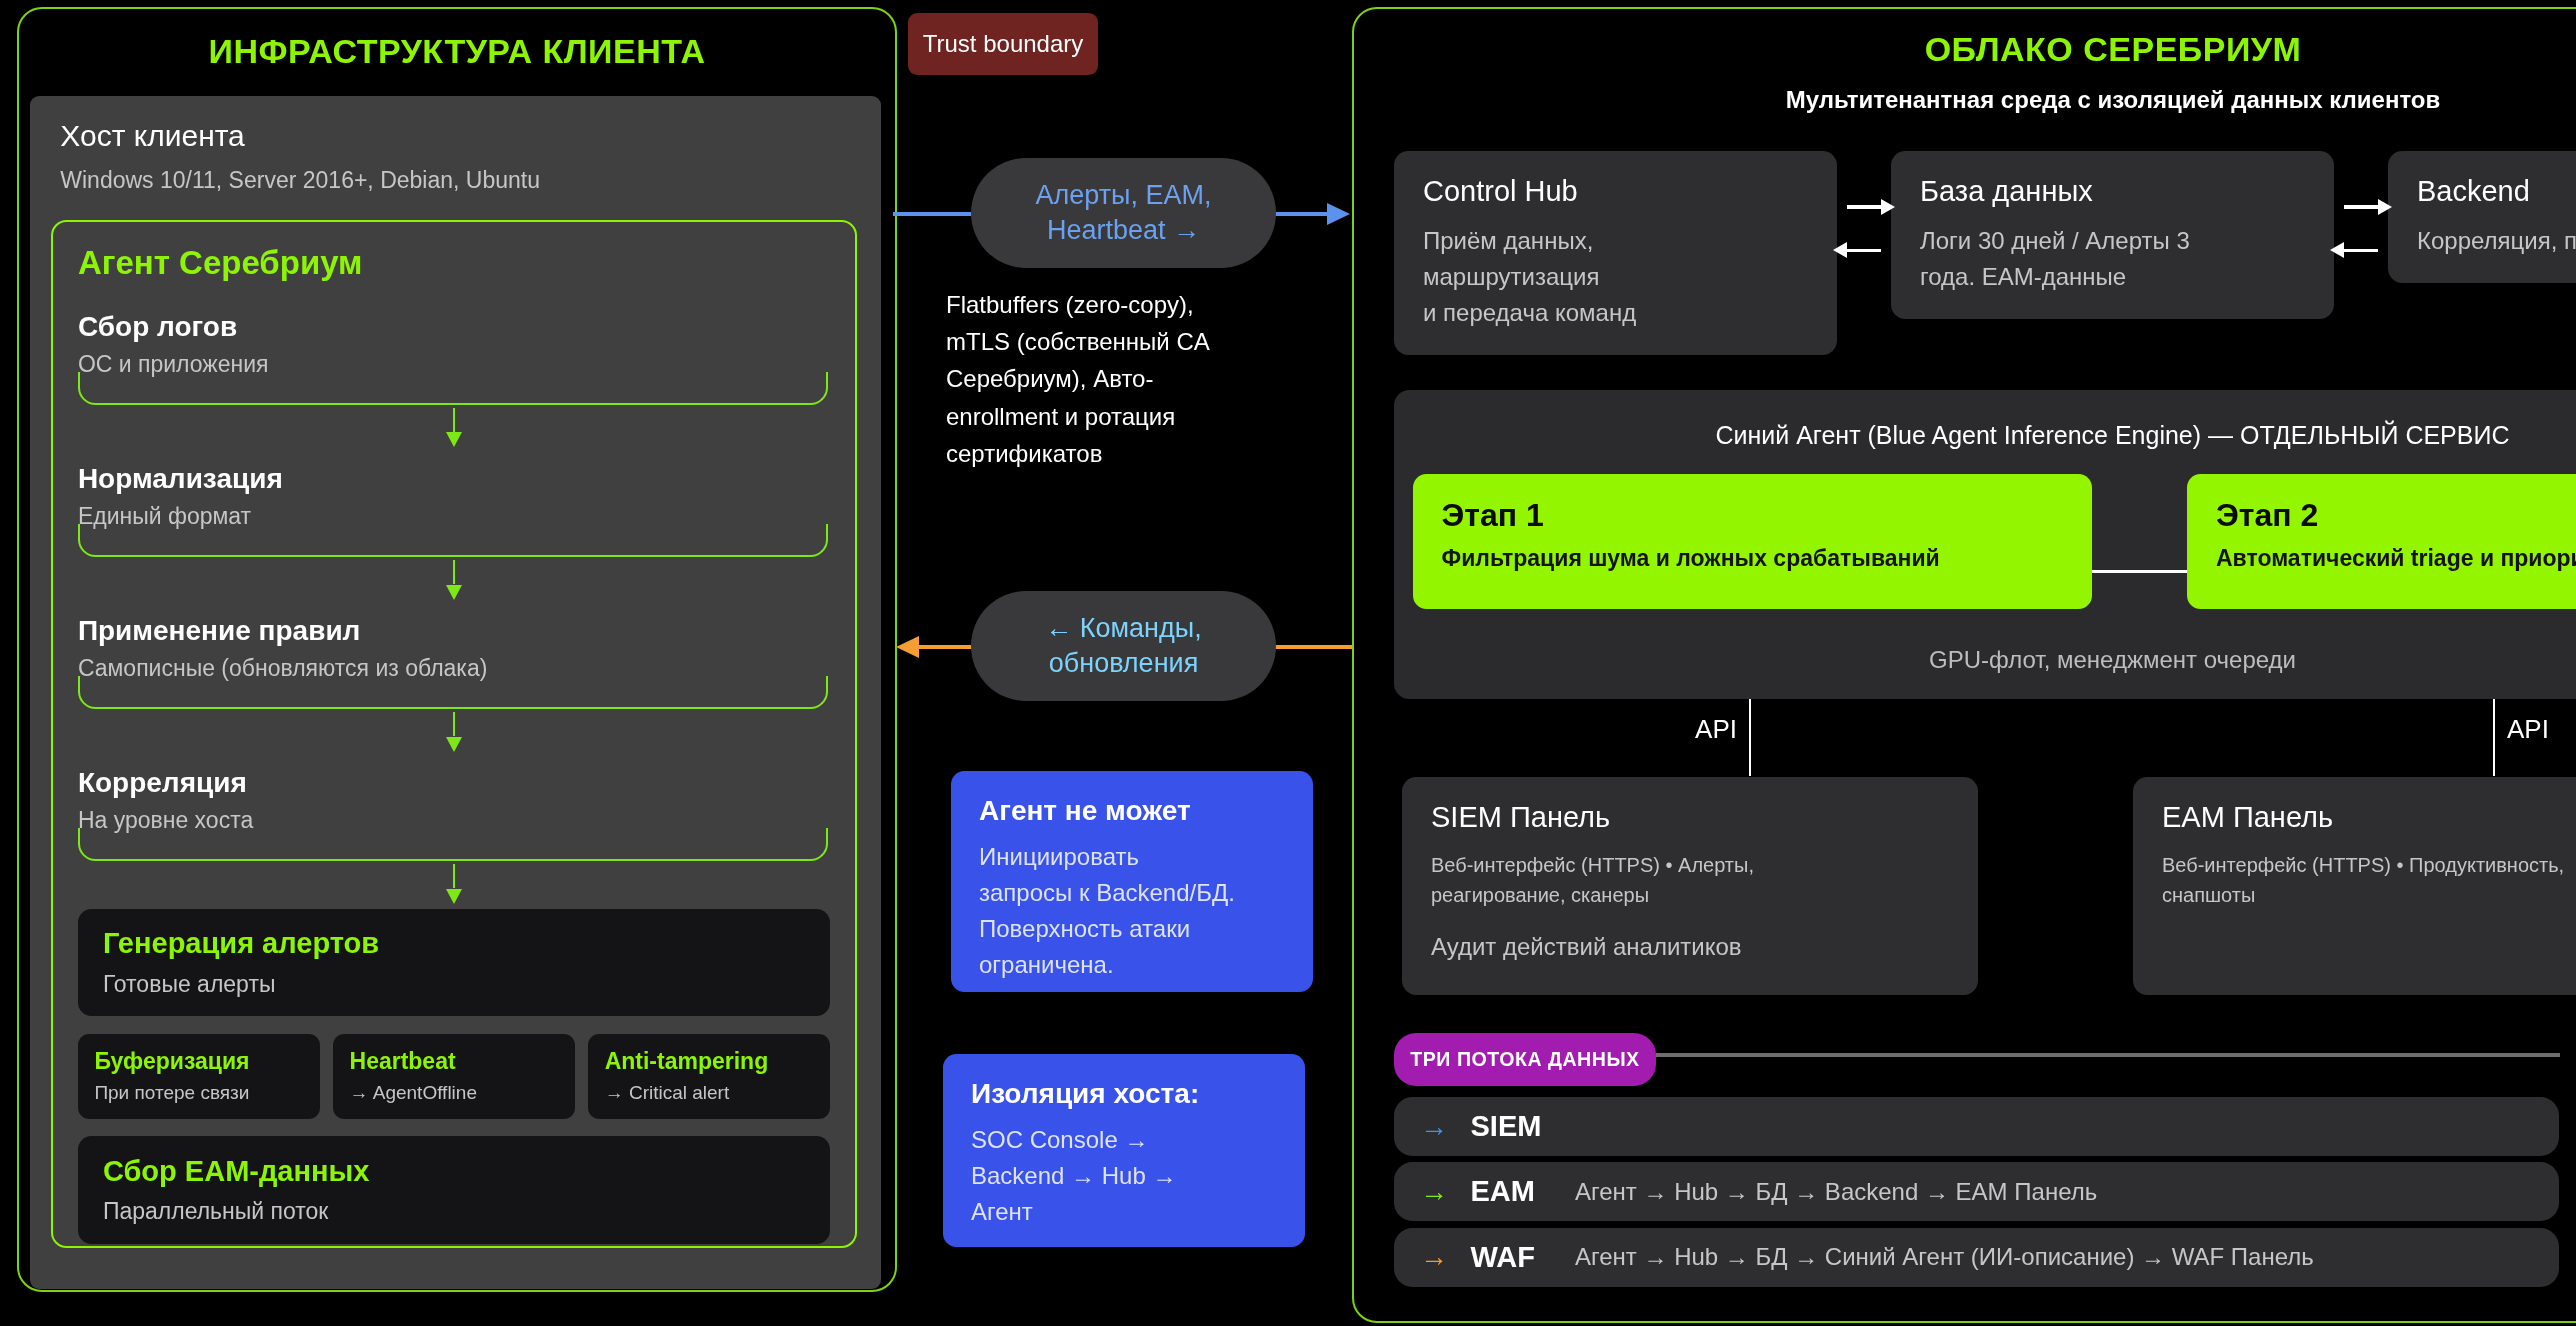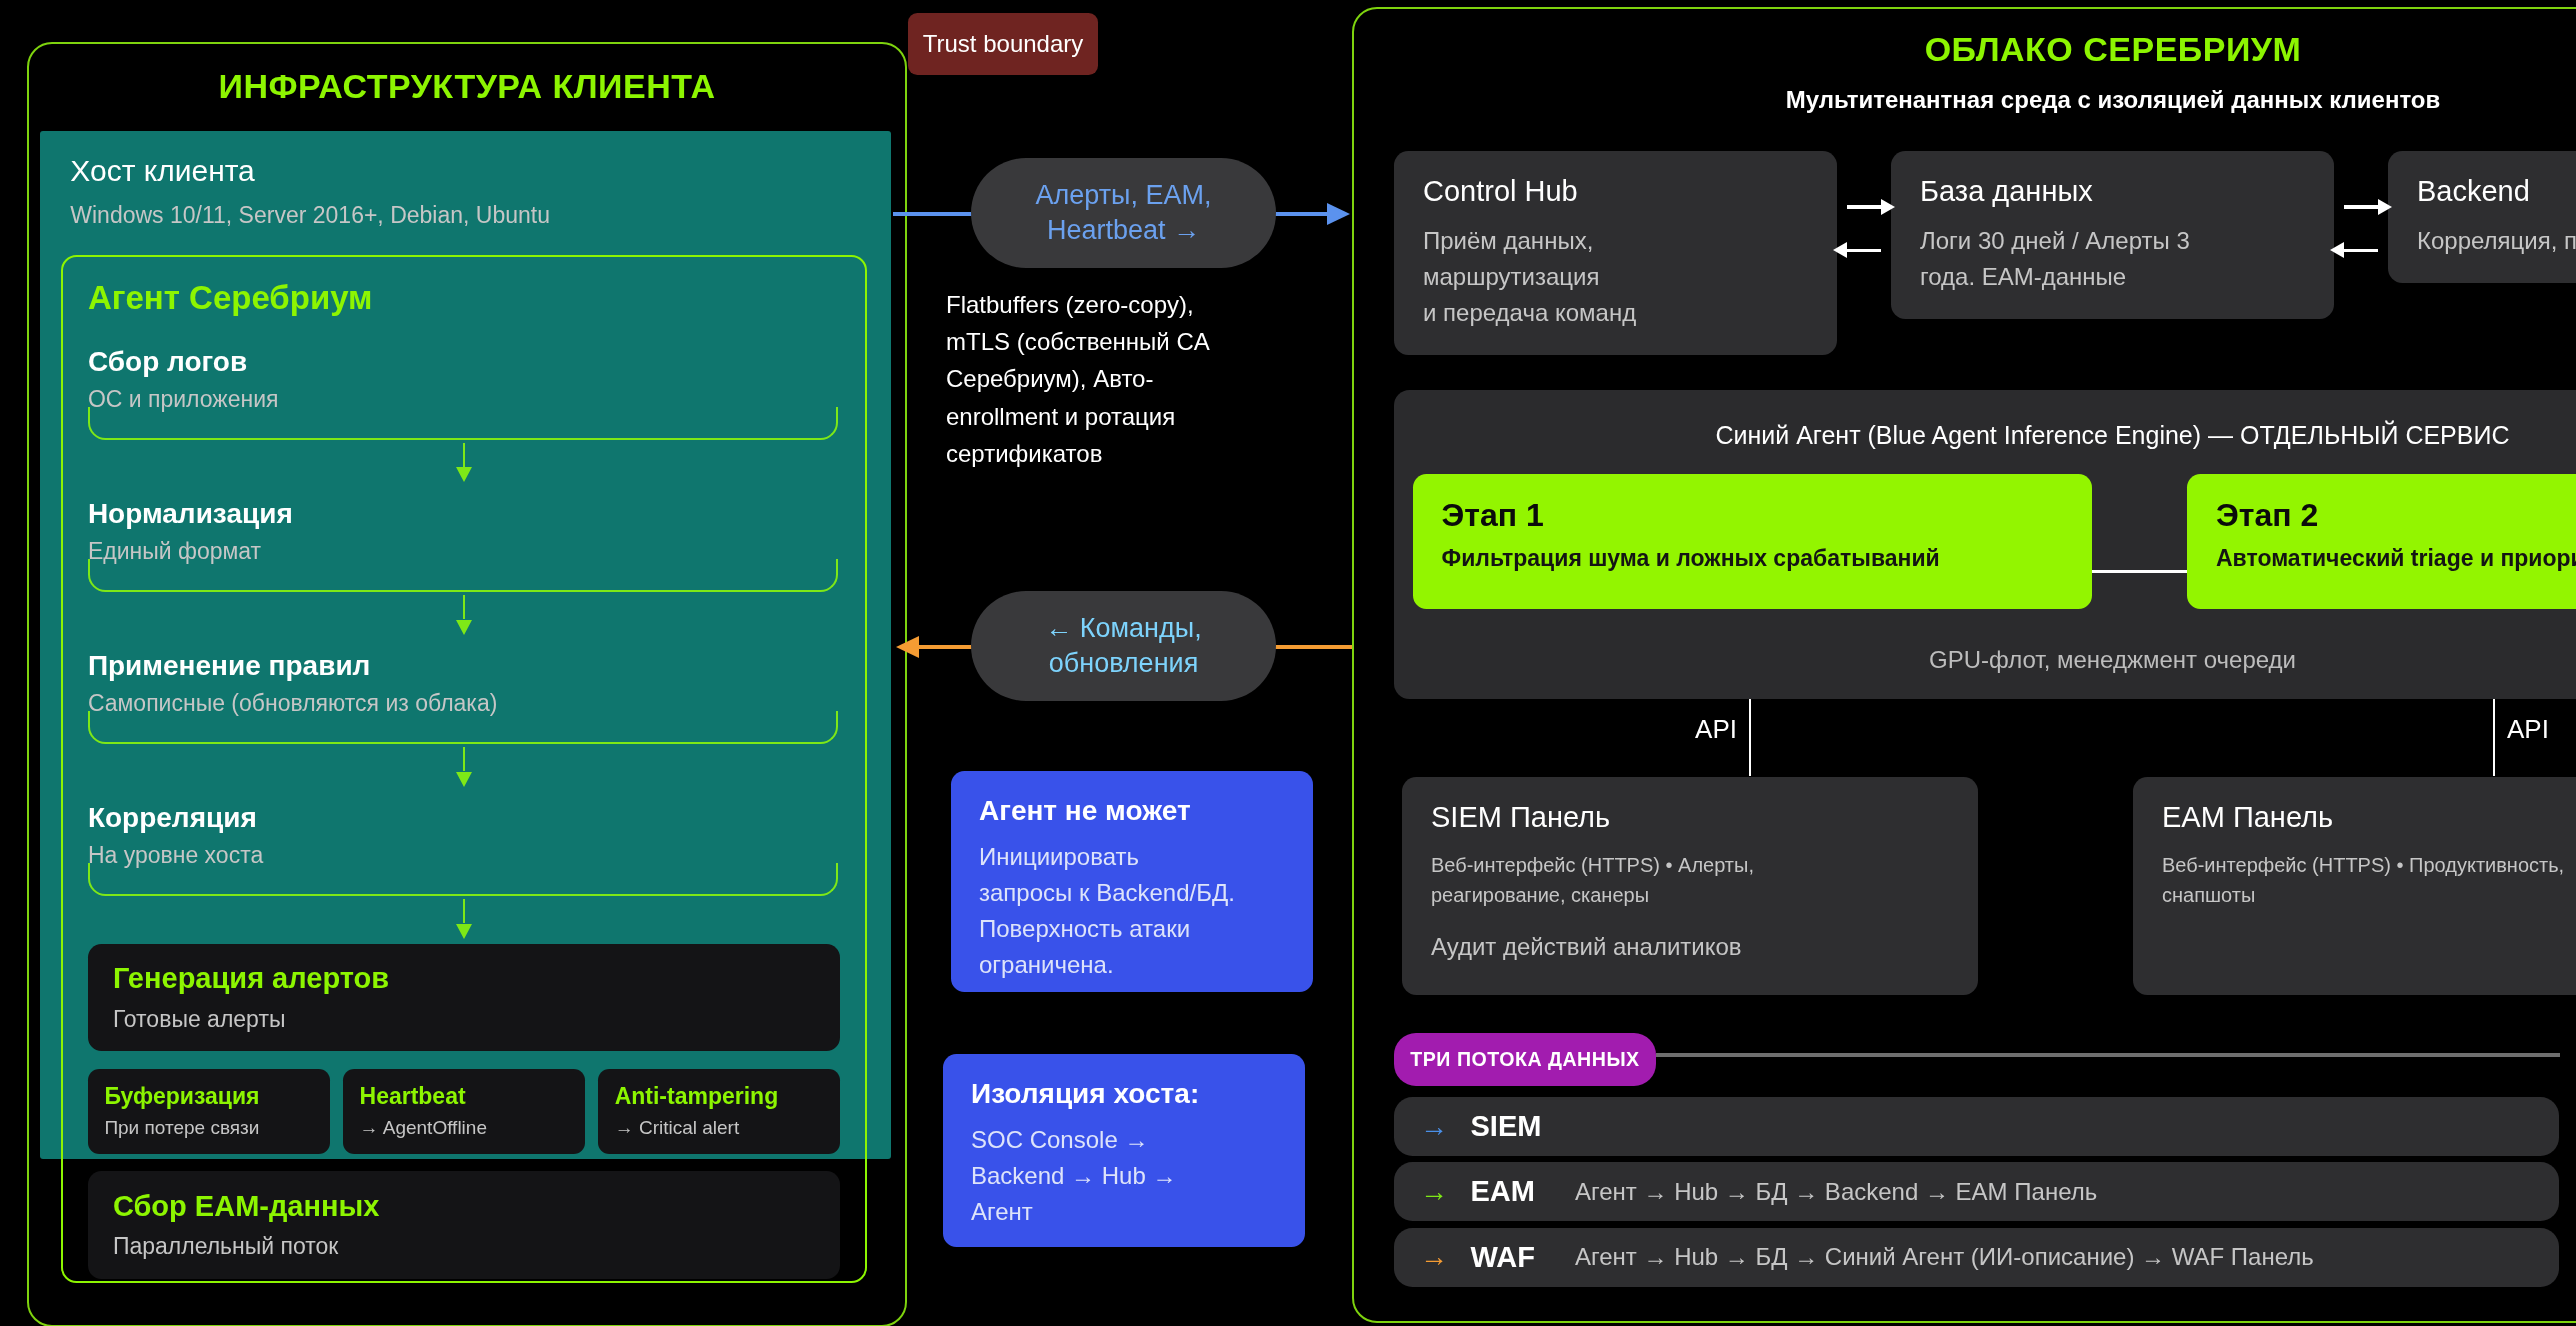--- a/index.html
+++ b/index.html
@@ -2,23 +2,23 @@
 <html style="font-size:8.2px"><head>
 <meta charset="utf-8">
 <style>
   html,body{margin:0;padding:0;background:#000;}
   #stage{position:relative;width:2885px;height:1326px;background:#000;overflow:hidden;
          font-family:"Liberation Sans","DejaVu Sans",sans-serif;}
   .abs{position:absolute;}
   .pre{white-space:pre-line;}
 
   
-  .left-panel{left:27px;top:7.2px;width:876px;height:1281px;border:2.1px solid #7ed30e;border-radius:25px;margin-top:35px;}
+  .left-panel{left:17px;top:7.2px;width:876px;height:1281px;border:2.1px solid #7ed30e;border-radius:25px;}
   .lp-title{left:0;top:23px;width:100%;text-align:center;font-size:34px;font-weight:800;color:#8df501;letter-spacing:0.5px;}
-  .host{left:11.3px;top:87px;width:851px;height:1028px;background:#0f766e;border-radius:3px;}
+  .host{left:11.3px;top:87px;width:851px;height:1193px;background:#404040;border-radius:9px;}
   .host-title{left:30px;top:23px;font-size:30px;font-weight:500;color:#ffffff;}
   .host-sub{left:30px;top:71px;font-size:23px;color:#c6c6c6;}
   .agent{left:20.6px;top:124px;width:806px;height:1028px;border:2.1px solid #8df501;border-radius:15.5px;
          padding:17.5px 25px;box-sizing:border-box;}
   .agent-title{font-size:33px;font-weight:800;color:#8df501;margin:4.1px 0 18.5px 0;}
   .step{position:relative;padding:10.3px 0 27px 0;}
   .step::after{content:"";position:absolute;left:0;right:2.1px;bottom:0;height:31px;
                border-left:2.1px solid #7ee817;border-right:2.1px solid #7ee817;border-bottom:2.1px solid #7ee817;
                border-radius:0 0 17.5px 17.5px;}
   .step-title{font-size:28px;font-weight:700;color:#fff;}

